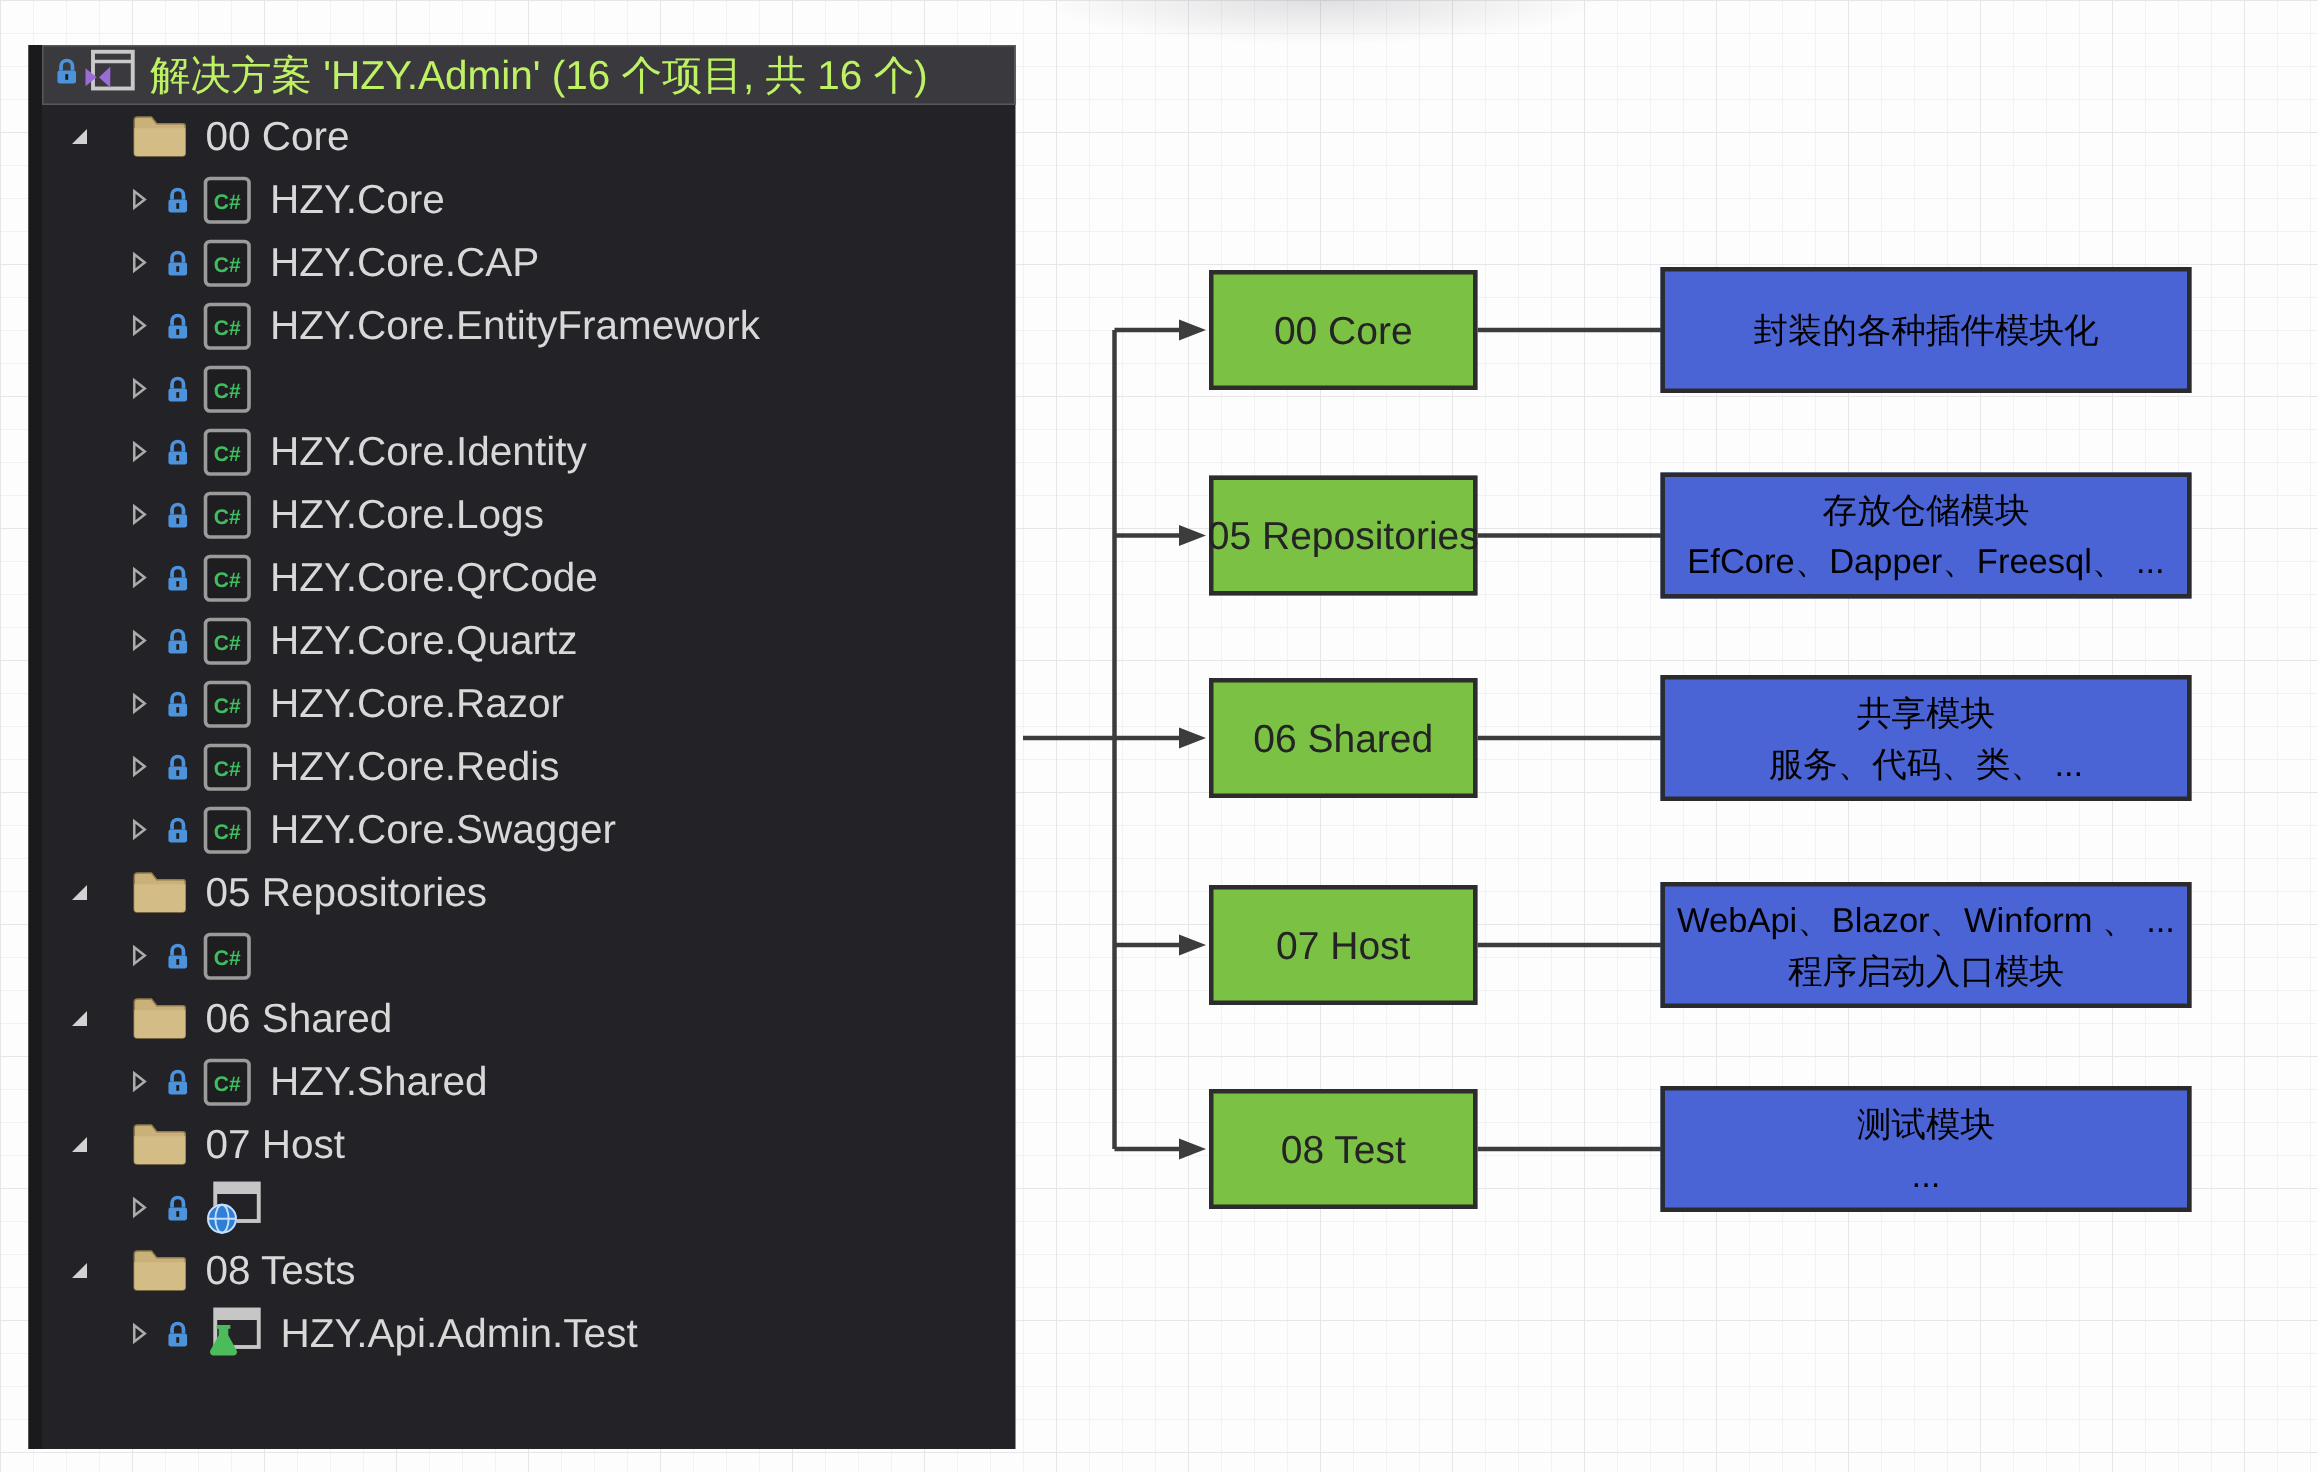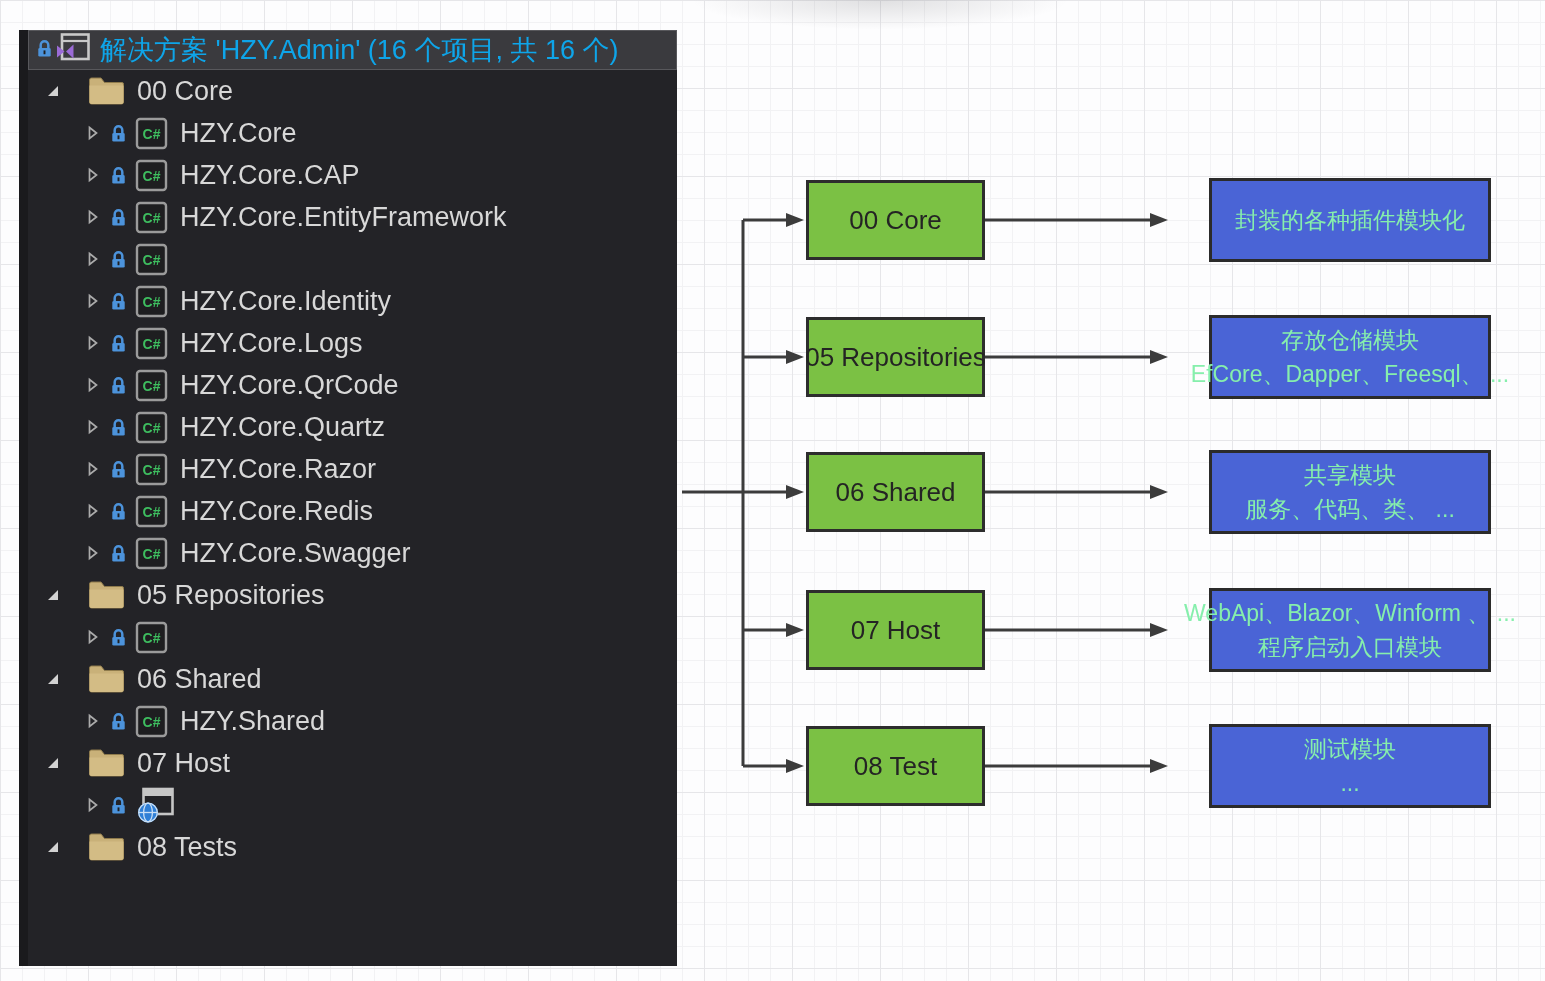--- a/index.html
+++ b/index.html
@@ -27,45 +27,45 @@
   .panel{
     position:absolute;left:19px;top:30px;width:658px;height:936px;
     background:#232327;box-sizing:border-box;
   }
   .panel-strip{position:absolute;left:0;top:0;width:9px;height:100%;background:#1A1A1D;}
   .title-row{
     position:absolute;left:9px;right:0;top:0;height:40px;box-sizing:border-box;
     background:#3A3A3E;border:1px solid #58585C;
     display:flex;align-items:center;padding-left:5px;
   }
-  .title-row .lbl{font-size:27px;color:#0ea5e9;margin-left:9px;white-space:nowrap;}
+  .title-row .lbl{font-size:27px;color:#bef264;margin-left:9px;white-space:nowrap;}
   .title-row svg{flex:none;}
   .tree{position:absolute;left:9px;right:0;top:40px;bottom:0;overflow:hidden;}
   .trow{display:flex;align-items:center;height:42px;}
   .trow .lbl{font-size:27px;color:#D8D8D8;white-space:nowrap;}
   .trow.bold .lbl{font-weight:bold;color:#FFFFFF;}
   .folder{padding-left:16px;}
   .folder .exp{margin-right:26px;}
   .folder .fold{margin-right:12px;}
   .proj{padding-left:56px;}
   .proj .exp{margin-right:6px;}
   .proj .lock{margin-right:6px;}
   .proj .picon{margin-right:12px;}
   
   .gbox{
     position:absolute;left:806px;width:179px;height:80px;box-sizing:border-box;
     background:#7BC144;border:3px solid #2D2D2D;
     display:flex;align-items:center;justify-content:center;
     font-size:26px;color:#242424;white-space:nowrap;
   }
   .bbox{
-    position:absolute;left:1209px;width:282px;height:84px;box-sizing:border-box;
+    position:absolute;left:1107px;width:354px;height:84px;box-sizing:border-box;
     background:#4A64D6;border:3px solid #2B2B2B;
     display:flex;flex-direction:column;align-items:center;justify-content:center;
-    color:#86efac;font-size:23px;line-height:34px;text-align:center;white-space:nowrap;
+    color:#000000;font-size:23px;line-height:34px;text-align:center;white-space:nowrap;
   }
   #connectors{position:absolute;left:0;top:0;pointer-events:none;}
 </style>
 </head>
 <body>
 
 <div class="canvas">
   <div class="smudge"></div>
   <svg id="connectors" width="1545" height="981">
       <line x1="682" y1="492" x2="743" y2="492" stroke="#3C3C3C" stroke-width="3"></line>
@@ -399,15 +399,32 @@
         <div class="trow folder">
           <svg class="exp" width="18" height="18" viewBox="0 0 18 18">
             <path d="M14 4 V14 H4 Z" fill="#D2D2D2"></path>
           </svg>
           <svg class="fold" width="37" height="30" viewBox="0 0 37 30">
             <path d="M1.5 4 a2 2 0 0 1 2 -2 h9.5 l3.5 4.5 H34 a1.5 1.5 0 0 1 1.5 1.5 V26 a2 2 0 0 1 -2 2 H3.5 a2 2 0 0 1 -2 -2 Z" fill="#C9B179" stroke="#8F7B4C" stroke-width="1"></path>
             <path d="M1.5 9.5 H35.5 V26 a2 2 0 0 1 -2 2 H3.5 a2 2 0 0 1 -2 -2 Z" fill="#D3BC85"></path>
           </svg>
           <span class="lbl">08 Tests</span>
         </div>
+        <div class="trow proj">
+          <svg class="exp" width="18" height="18" viewBox="0 0 18 18">
+            <path d="M5.5 3.5 L12.5 9 L5.5 14.5 Z" fill="none" stroke="#ABABAB" stroke-width="1.7"></path>
+          </svg>
+          <svg class="lock" width="21" height="21" viewBox="0 0 22 22">
+            <path d="M7 10.5 V7.5 a4 4 0 0 1 8 0 v3" fill="none" stroke="#4C93DB" stroke-width="2.6"></path>
+            <rect x="4.5" y="10.5" width="13" height="9" rx="1.5" fill="#4C93DB"></rect>
+            <rect x="10" y="13" width="2" height="4" fill="#1E1E20"></rect>
+          </svg>
+          <svg class="picon" width="40" height="37" viewBox="0 0 40 37">
+            <rect x="8.5" y="2" width="29" height="25" fill="none" stroke="#C6C6C6" stroke-width="2.6"></rect>
+            <rect x="8.5" y="2" width="29" height="7" fill="#C6C6C6"></rect>
+            <path d="M10.8 14 h6.4 v5.2 l5.6 10.2 a2.2 2.2 0 0 1 -1.9 3.2 H7.1 a2.2 2.2 0 0 1 -1.9 -3.2 l5.6 -10.2 Z" fill="#4CBB5A"></path>
+            <line x1="9.4" y1="13.6" x2="18.6" y2="13.6" stroke="#4CBB5A" stroke-width="2.4"></line>
+          </svg>
+          <span class="lbl">HZY.Api.Admin.Test</span>
+        </div>
       </div>
   </div>
 </div>
 
 </body></html>

